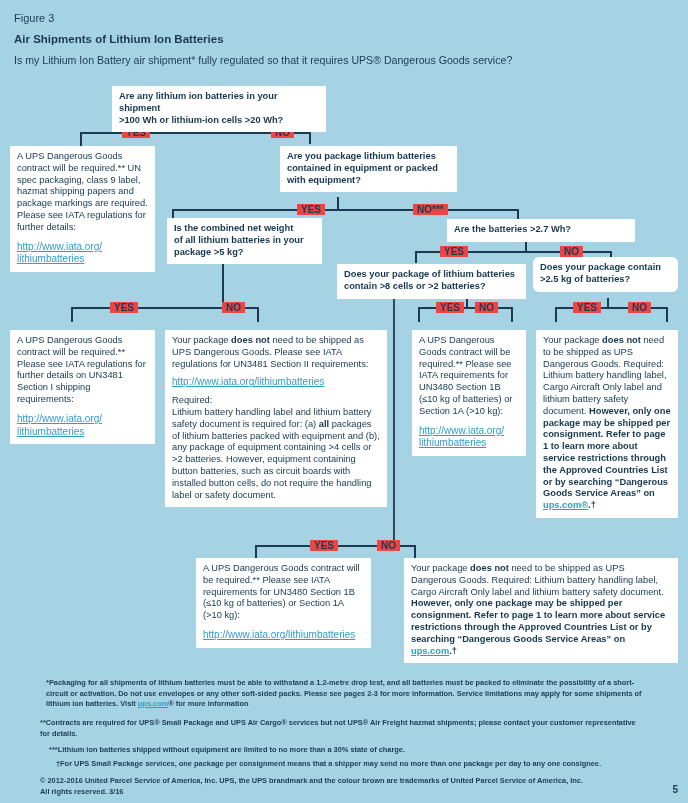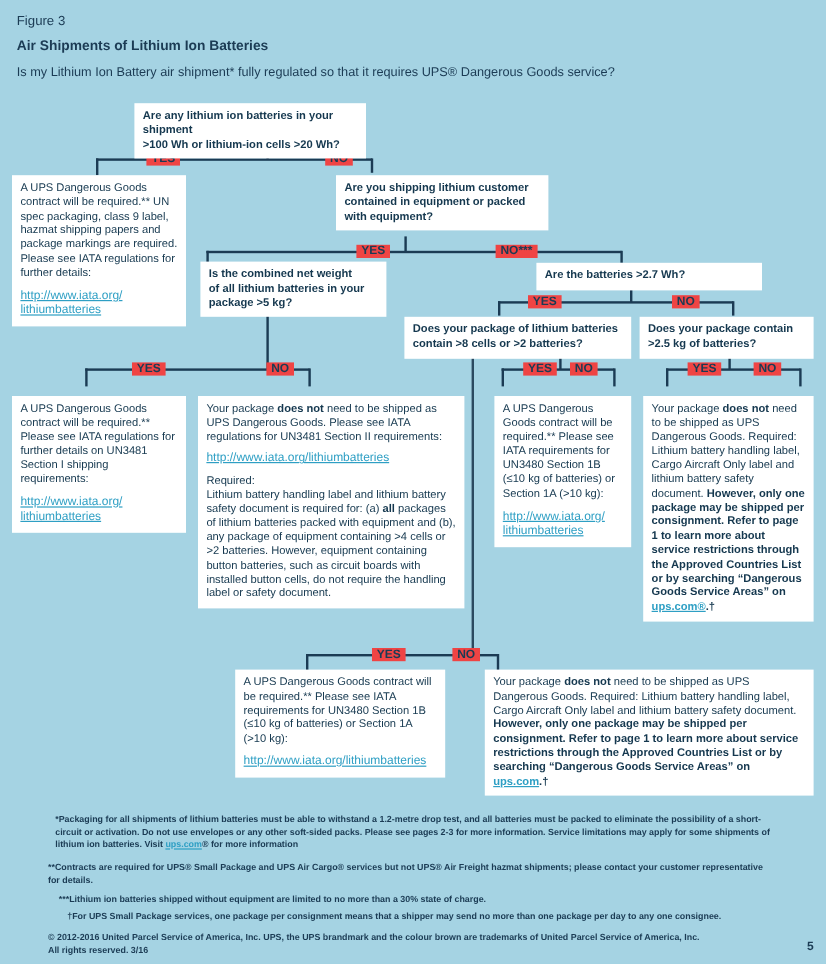--- a/index.html
+++ b/index.html
@@ -112,27 +112,27 @@
   <div class="lbl" style="left:628px; top:302px;">NO</div>
 
   <div class="divider" style="left:393px; top:296px; height:249px;"></div>
 
   <div class="ln lh" style="left:255px; top:545px; width:160px;"></div>
   <div class="ln lv" style="left:255px; top:545px; height:14px;"></div>
   <div class="ln lv" style="left:414px; top:545px; height:14px;"></div>
   <div class="lbl" style="left:310px; top:540px;">YES</div>
   <div class="lbl" style="left:377px; top:540px;">NO</div>
 
-  <div class="box q" style="left:112px; top:86px; width:193px;">
+  <div class="box q" style="left:112px; top:86px; width:214px;">
     <div>Are any lithium ion batteries in your shipment</div>
     <div>&gt;100 Wh or lithium-ion cells &gt;20 Wh?</div>
   </div>
 
   <div class="box q" style="left:280px; top:146px; width:177px;">
-    <div>Are you shipping lithium customer</div>
+    <div>Are you package lithium batteries</div>
     <div>contained in equipment or packed</div>
     <div>with equipment?</div>
   </div>
 
   <div class="box" style="left:10px; top:146px; width:145px;">
     <p>A UPS Dangerous Goods contract will be required.** UN spec packaging, class 9 label, hazmat shipping papers and package markings are required. Please see IATA regulations for further details:</p>
     <p style="margin-top:7px;">
       <span class="lnk">http://www.iata.org/</span><br>
       <span class="lnk">lithiumbatteries</span>
     </p>
@@ -146,21 +146,21 @@
 
   <div class="box q" style="left:447px; top:219px; width:188px;">
     <div>Are the batteries &gt;2.7 Wh?</div>
   </div>
 
   <div class="box q" style="left:337px; top:264px; width:189px;">
     <div>Does your package of lithium batteries</div>
     <div>contain &gt;8 cells or &gt;2 batteries?</div>
   </div>
 
-  <div class="box q" style="left:533px; top:264px; width:145px;">
+  <div class="box q" style="left:533px; top:257px; width:145px;border-radius:6px;">
     <div>Does your package contain</div>
     <div>&gt;2.5 kg of batteries?</div>
   </div>
 
   <div class="box" style="left:10px; top:330px; width:145px;">
     <p>A UPS Dangerous Goods contract will be required.** Please see IATA regulations for further details on UN3481 Section I shipping requirements:</p>
     <p style="margin-top:7px;">
       <span class="lnk">http://www.iata.org/</span><br>
       <span class="lnk">lithiumbatteries</span>
     </p>

